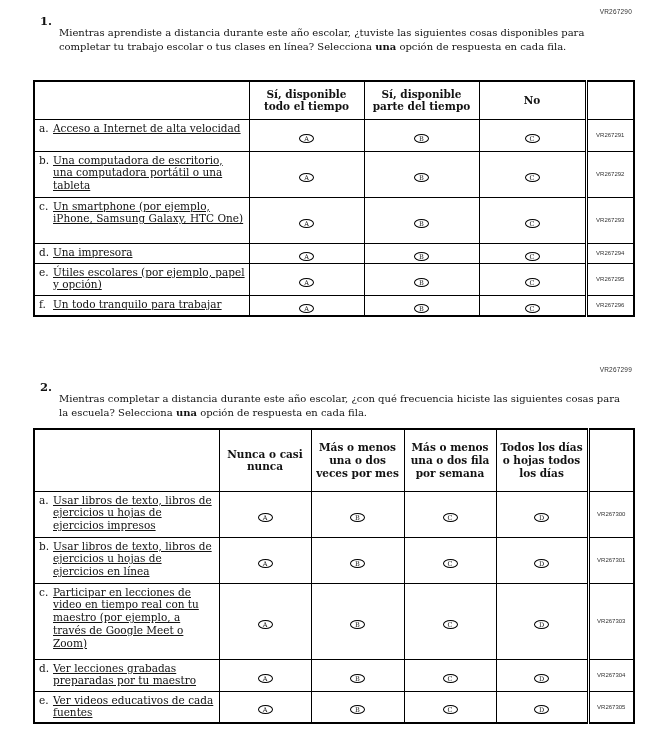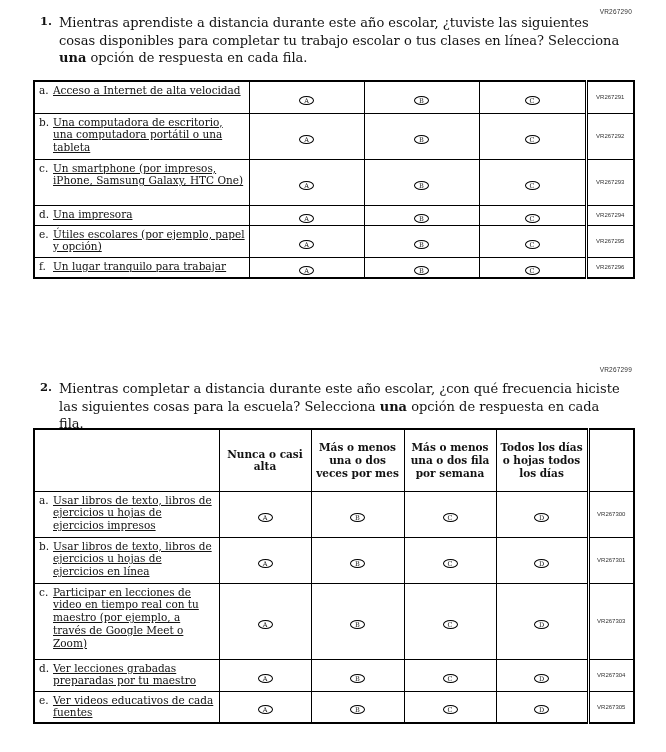--- a/index.html
+++ b/index.html
@@ -15,21 +15,21 @@
     font-family: "Liberation Sans", sans-serif;
     font-size: 6.5px; color: #333; letter-spacing: 0.2px;
   }
   #code-q1 { top: 8px; right: 34px; }
   #code-q2 { top: 366px; right: 34px; }
 
   .question { position: absolute; left: 40px; width: 588px; display: flex; }
   #q1-block { top: 14px; }
   #q2-block { top: 380px; }
   .qnum { font-weight: 700; font-size: 11.5px; flex: 0 0 19px; line-height: 1.35; }
-  .qtext { flex: 1; font-size: 13px; line-height: 1.35; }
+  .qtext { flex: 1; font-size: 10px; line-height: 1.35; margin-top: 12px; }
   .qtext .bold { font-weight: 700; }
 
   table {
     position: absolute; left: 33px; width: 600px;
     border-collapse: collapse; table-layout: fixed;
     border: 2px solid #000;
   }
   #table-q1 { top: 80px; }
   #table-q2 { top: 428px; }
   th, td { border: 1px solid #000; }
@@ -71,20 +71,27 @@
 
   <table id="table-q1">
     <colgroup>
       <col style="width:215px">
         <col style="width:115px">
         <col style="width:115px">
         <col style="width:107px">
         <col style="width:48px">
     </colgroup>
     <tbody>
+        <tr style="height:38px">
+      <th></th>
+      <th>Sí, disponible todo el tiempo</th>
+      <th>Sí, disponible parte del tiempo</th>
+      <th>No</th>
+      <th class="codehead"></th>
+    </tr>
     <tr style="height:32px">
       <td class="lab">
             <div class="rowlab">
               <span class="rl">a.</span>
               <span class="rt">Acceso a Internet de alta velocidad</span>
             </div>
           </td>
       <td class="opt"><span class="bubble">A</span></td>
       <td class="opt"><span class="bubble">B</span></td>
       <td class="opt"><span class="bubble">C</span></td>
@@ -99,21 +106,21 @@
           </td>
       <td class="opt"><span class="bubble">A</span></td>
       <td class="opt"><span class="bubble">B</span></td>
       <td class="opt"><span class="bubble">C</span></td>
       <td class="code">VR267292</td>
     </tr>
     <tr style="height:46px">
       <td class="lab">
             <div class="rowlab">
               <span class="rl">c.</span>
-              <span class="rt">Un smartphone (por impresos, iPhone, Samsung Galaxy, HTC One)</span>
+              <span class="rt">Un smartphone (por ejemplo, iPhone, Samsung Galaxy, HTC One)</span>
             </div>
           </td>
       <td class="opt"><span class="bubble">A</span></td>
       <td class="opt"><span class="bubble">B</span></td>
       <td class="opt"><span class="bubble">C</span></td>
       <td class="code">VR267293</td>
     </tr>
     <tr style="height:18px">
       <td class="lab">
             <div class="rowlab">
@@ -135,21 +142,21 @@
           </td>
       <td class="opt"><span class="bubble">A</span></td>
       <td class="opt"><span class="bubble">B</span></td>
       <td class="opt"><span class="bubble">C</span></td>
       <td class="code">VR267295</td>
     </tr>
     <tr style="height:18px">
       <td class="lab">
             <div class="rowlab">
               <span class="rl">f.</span>
-              <span class="rt">Un lugar tranquilo para trabajar</span>
+              <span class="rt">Un todo tranquilo para trabajar</span>
             </div>
           </td>
       <td class="opt"><span class="bubble">A</span></td>
       <td class="opt"><span class="bubble">B</span></td>
       <td class="opt"><span class="bubble">C</span></td>
       <td class="code">VR267296</td>
     </tr>
   </tbody>
     </table>
 
@@ -163,21 +170,21 @@
       <col style="width:185px">
         <col style="width:92px">
         <col style="width:93px">
         <col style="width:92px">
         <col style="width:92px">
         <col style="width:46px">
     </colgroup>
     <tbody>
         <tr style="height:62px">
       <th></th>
-      <th>Nunca o casi alta</th>
+      <th>Nunca o casi nunca</th>
       <th>Más o menos una o dos veces por mes</th>
       <th>Más o menos una o dos fila por semana</th>
       <th>Todos los días o hojas todos los días</th>
       <th class="codehead"></th>
     </tr>
     <tr style="height:46px">
       <td class="lab">
             <div class="rowlab">
               <span class="rl">a.</span>
               <span class="rt">Usar libros de texto, libros de ejercicios u hojas de ejercicios impresos</span>

